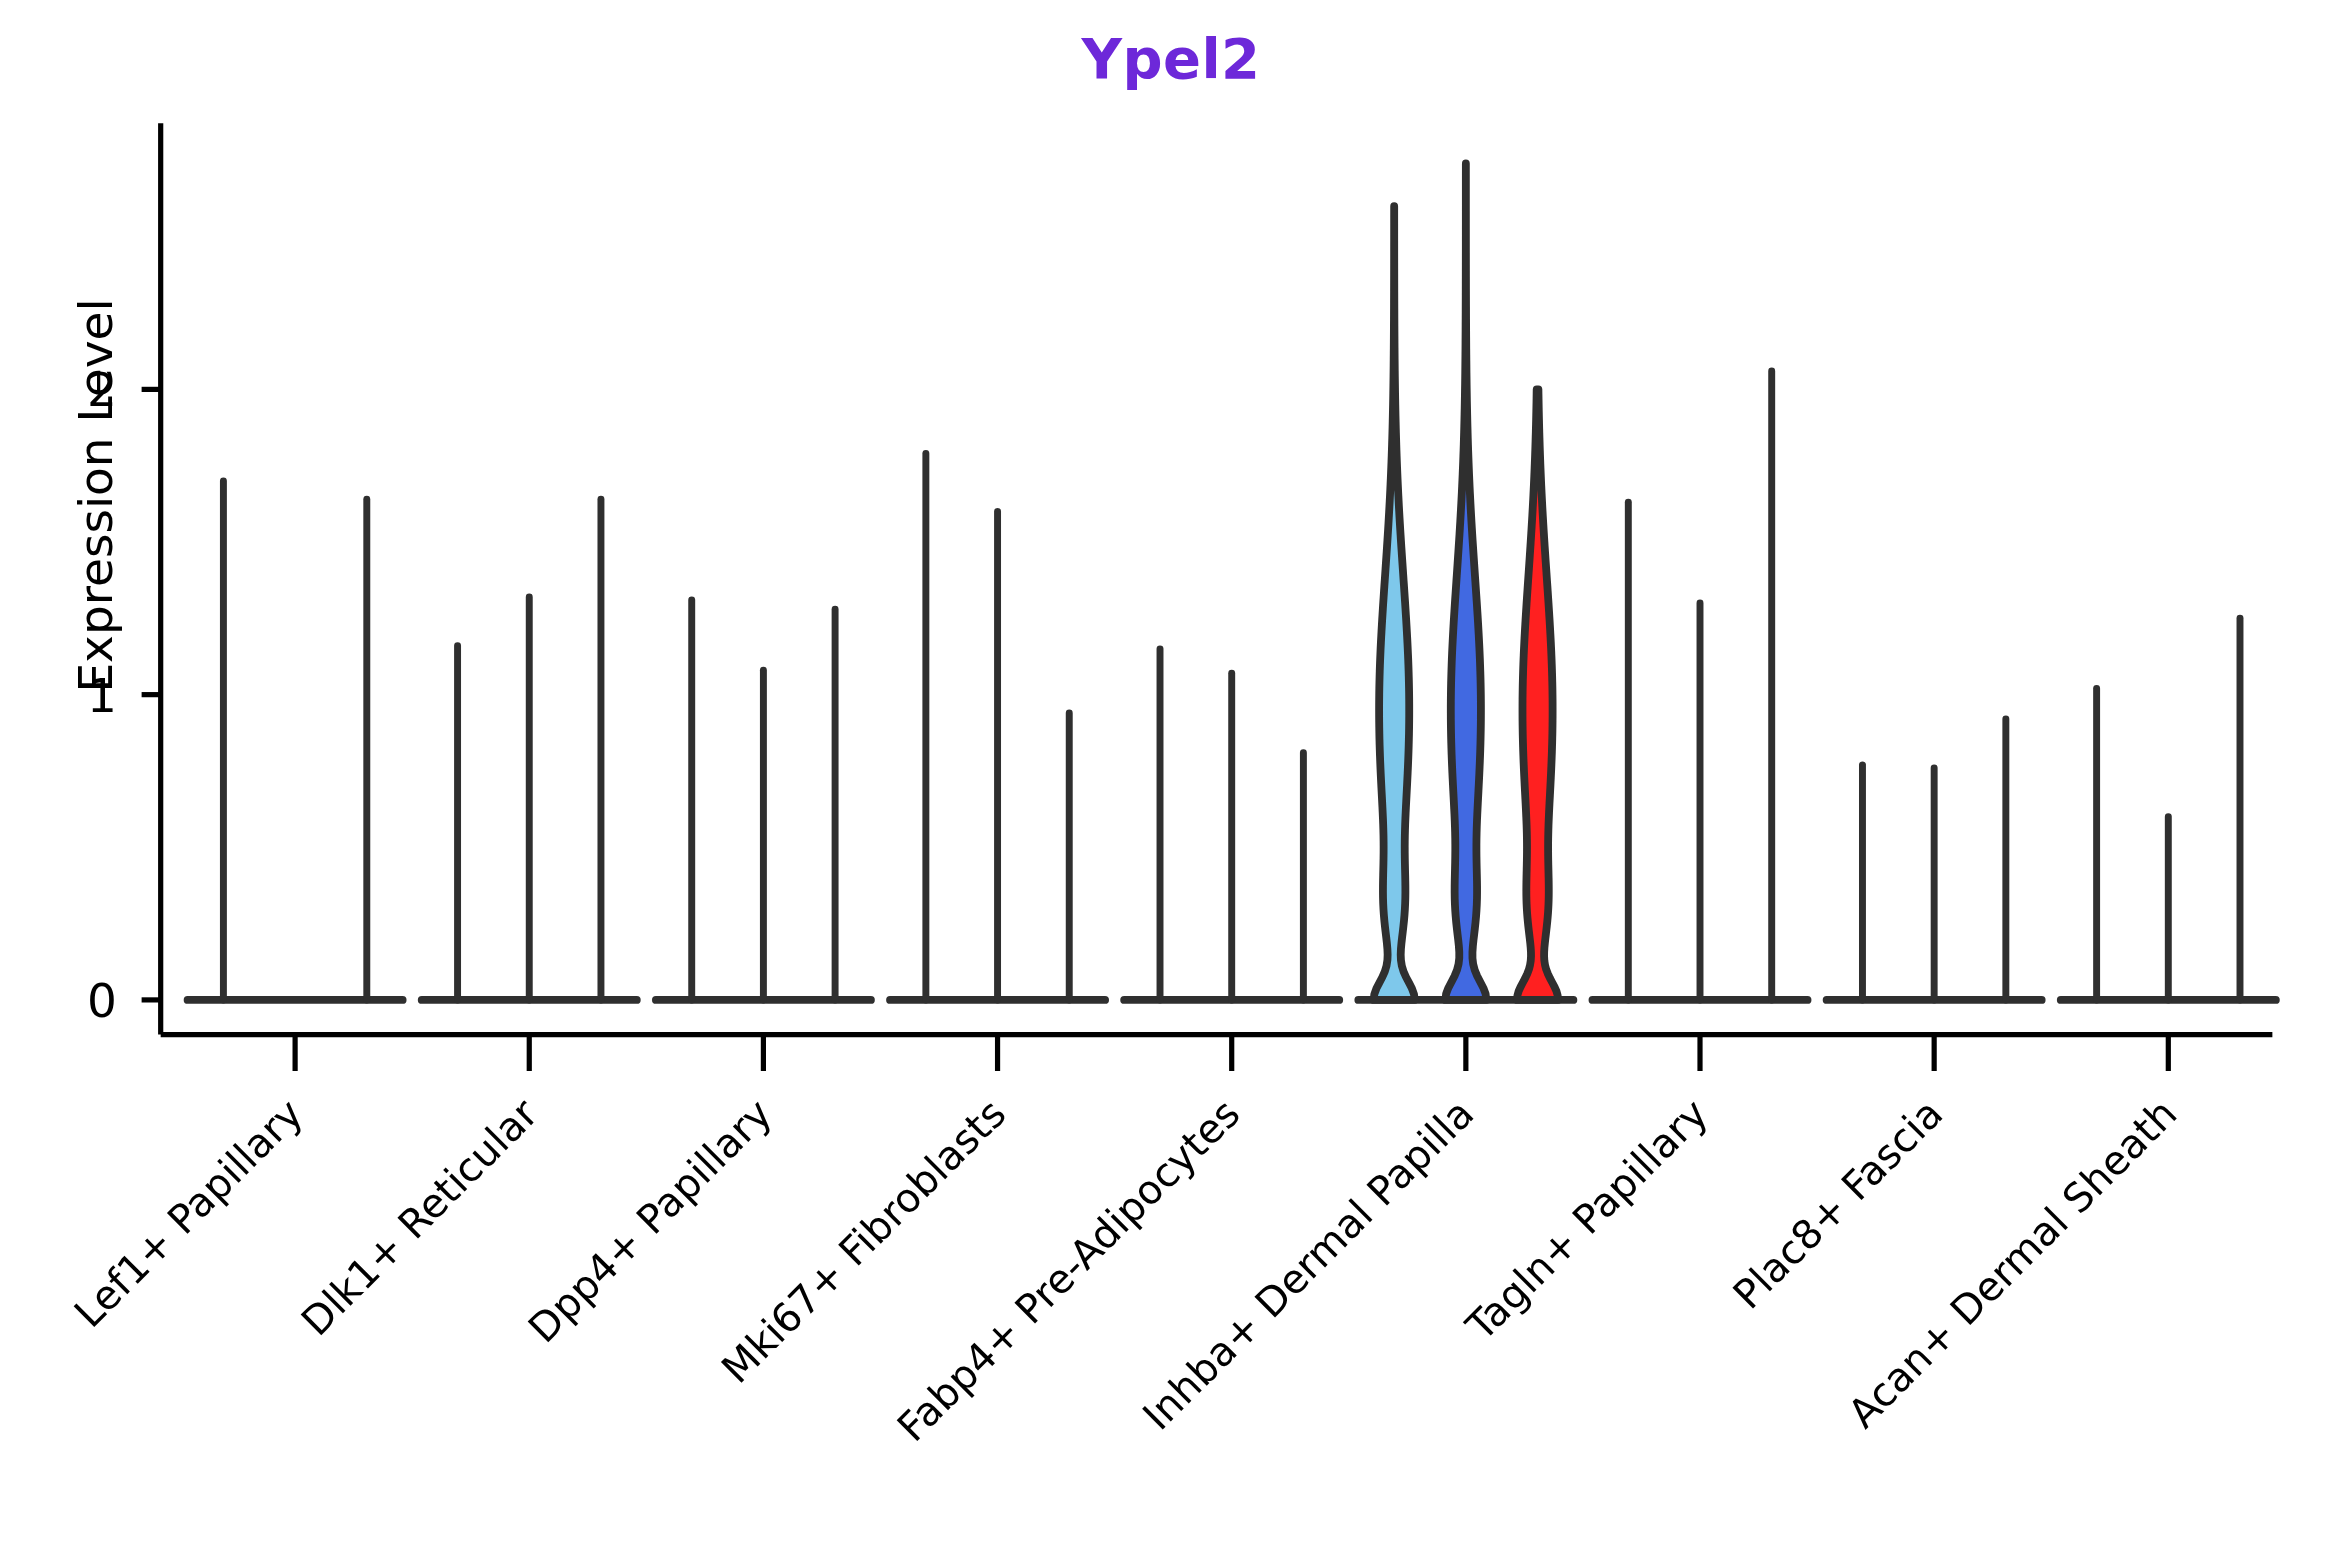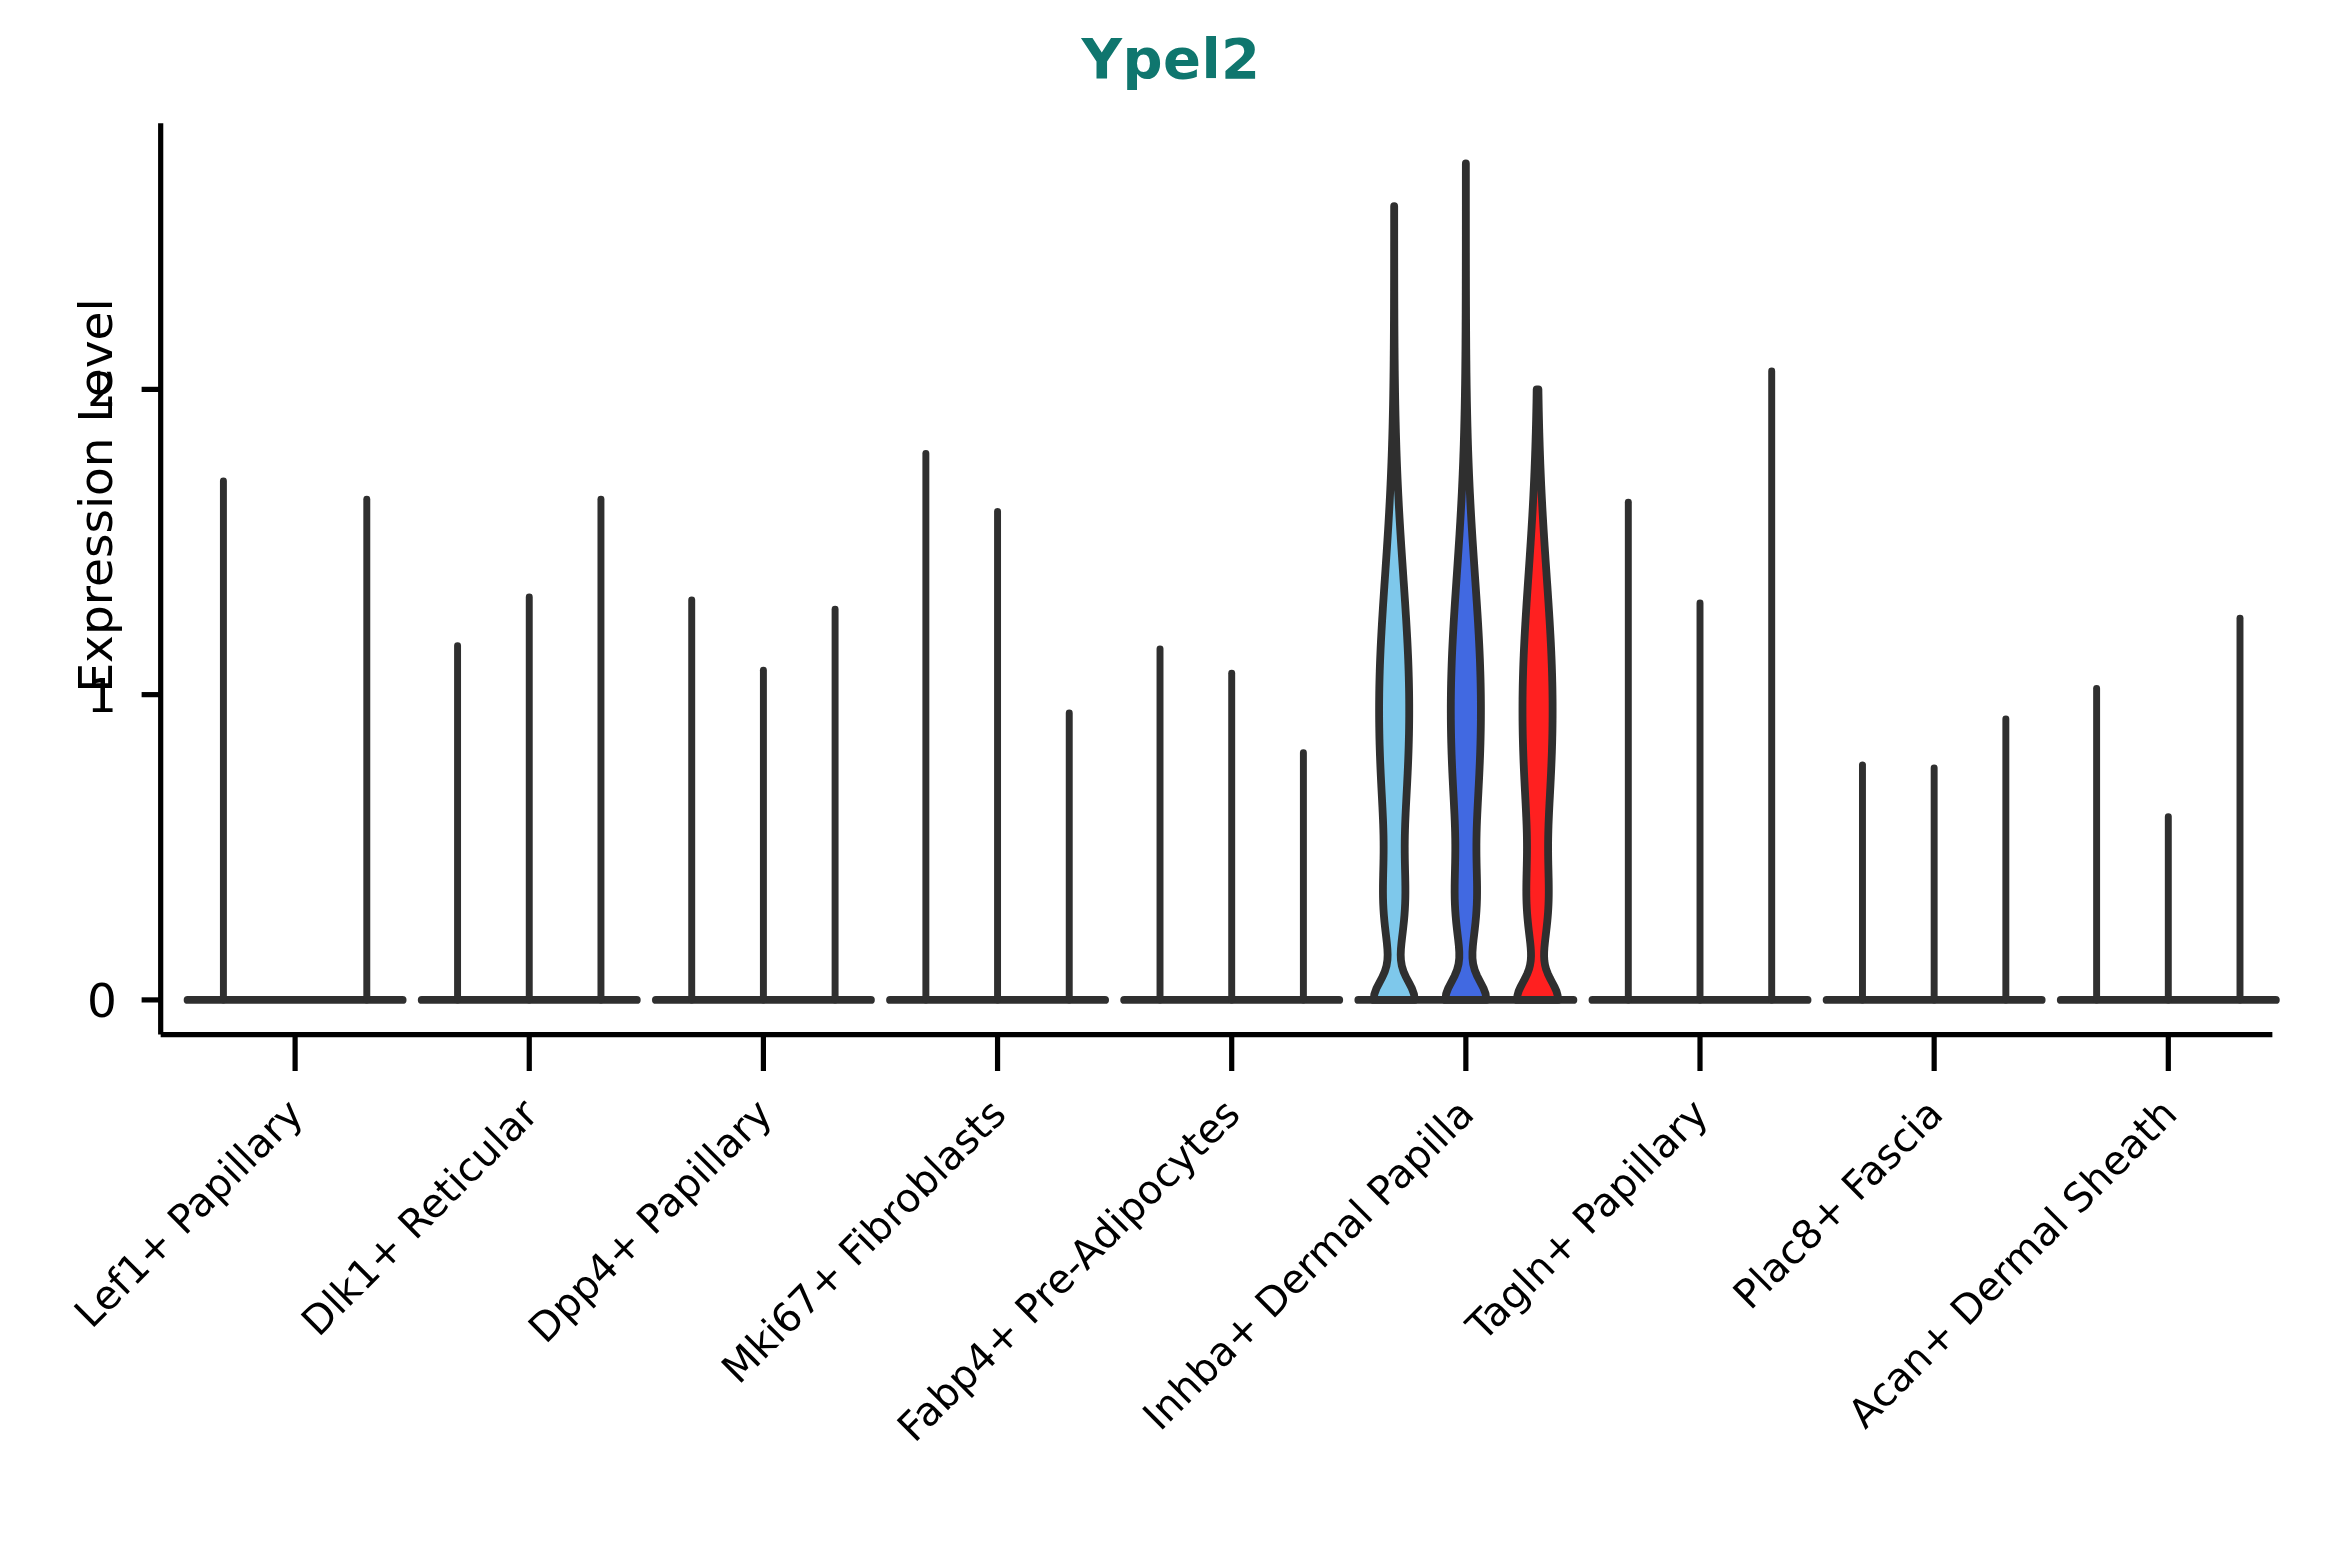--- a/index.html
+++ b/index.html
@@ -1,21 +1,21 @@
 <!DOCTYPE html>
 <html style="font-size:14px"><head>
 <meta charset="utf-8">
 <style>
   html,body{margin:0;padding:0;background:#ffffff;}
   body{width:2342px;height:1561px;font-family:"DejaVu Sans",sans-serif;overflow:hidden;}
   #root{position:relative;width:2342px;height:1561px;background:#ffffff;}
 
   #title{
     position:absolute; left:0; top:26px; width:2342px;
-    text-align:center; font-size:56px; font-weight:bold; color:#0f766e;
+    text-align:center; font-size:56px; font-weight:bold; color:#6d28d9;
     letter-spacing:0.4px;
   }
 
   #ylabel{
     position:absolute;
     left:-208px; top:468px; width:607px;
     transform:rotate(-90deg); transform-origin:50% 50%;
     text-align:center; font-size:47px; color:#000; white-space:nowrap;
   }
 

